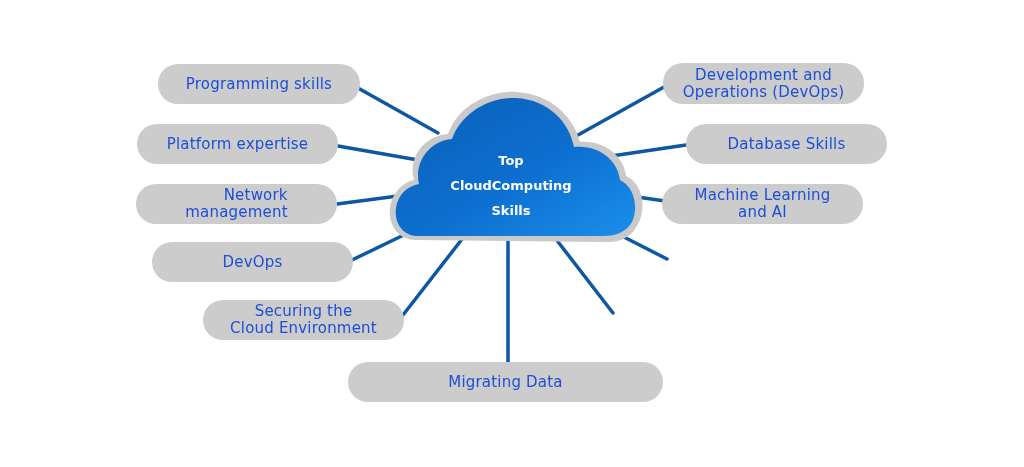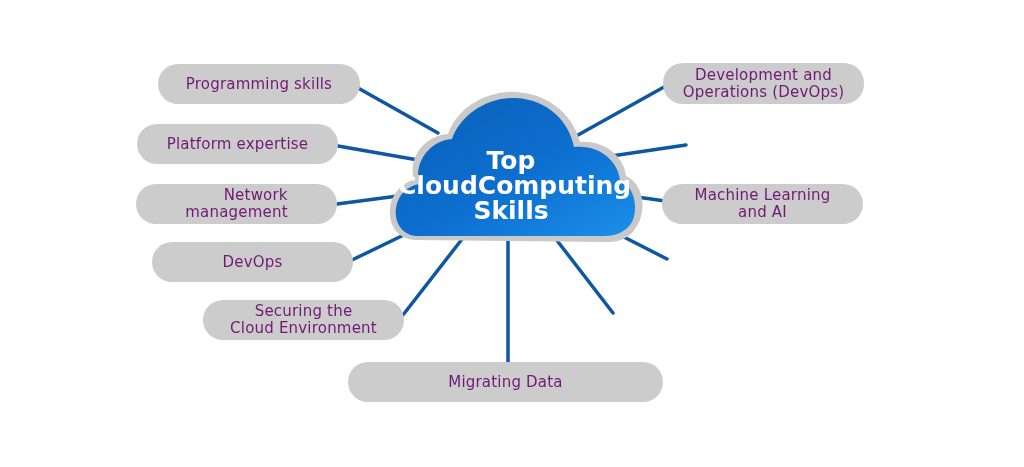--- a/index.html
+++ b/index.html
@@ -6,35 +6,35 @@
     body { width: 1024px; height: 467px; position: relative; overflow: hidden;
            font-family: "DejaVu Sans", "Liberation Sans", sans-serif; }
     #diagram { position: absolute; left: 0; top: 0; width: 1024px; height: 467px; }
     svg.connectors { position: absolute; left: 0; top: 0; }
     .pill {
       position: absolute;
       background: #cccccc;
       border-radius: 20px;
       display: flex; align-items: center; justify-content: center;
       text-align: center;
-      color: #701a75;
+      color: #1d4ed8;
       font-size: 15px;
       line-height: 17px;
       letter-spacing: 0.2px;
       box-sizing: border-box;
       padding: 16px 14px;
       white-space: pre-line;
     }
     .cloud-title {
       position: absolute;
       left: 398px; top: 148px; width: 226px;
       text-align: center;
       color: #ffffff;
       font-weight: bold;
-      font-size: 25px;
+      font-size: 13px;
       line-height: 25px;
       white-space: pre-line;
     }
   </style>
 </head>
 <body>
 
 <div id="diagram">
 
   <svg class="connectors" width="1024" height="467" viewBox="0 0 1024 467">
@@ -94,16 +94,17 @@
   <div class="pill" style="left:136px; top:184px; width:201px; height:40px;text-align:right;">Network
 management</div>
   <div class="pill" style="left:152px; top:242px; width:201px; height:40px;">DevOps</div>
   <div class="pill" style="left:203px; top:300px; width:201px; height:40px;">Securing the
 Cloud Environment</div>
 
   <div class="pill" style="left:348px; top:362px; width:315px; height:40px;">Migrating Data</div>
 
   <div class="pill" style="left:663px; top:63px; width:201px; height:41px;">Development and
 Operations (DevOps)</div>
+  <div class="pill" style="left:686px; top:124px; width:201px; height:40px;">Database Skills</div>
   <div class="pill" style="left:662px; top:184px; width:201px; height:40px;">Machine Learning
 and AI</div>
 
 </div>
 
 </body></html>

